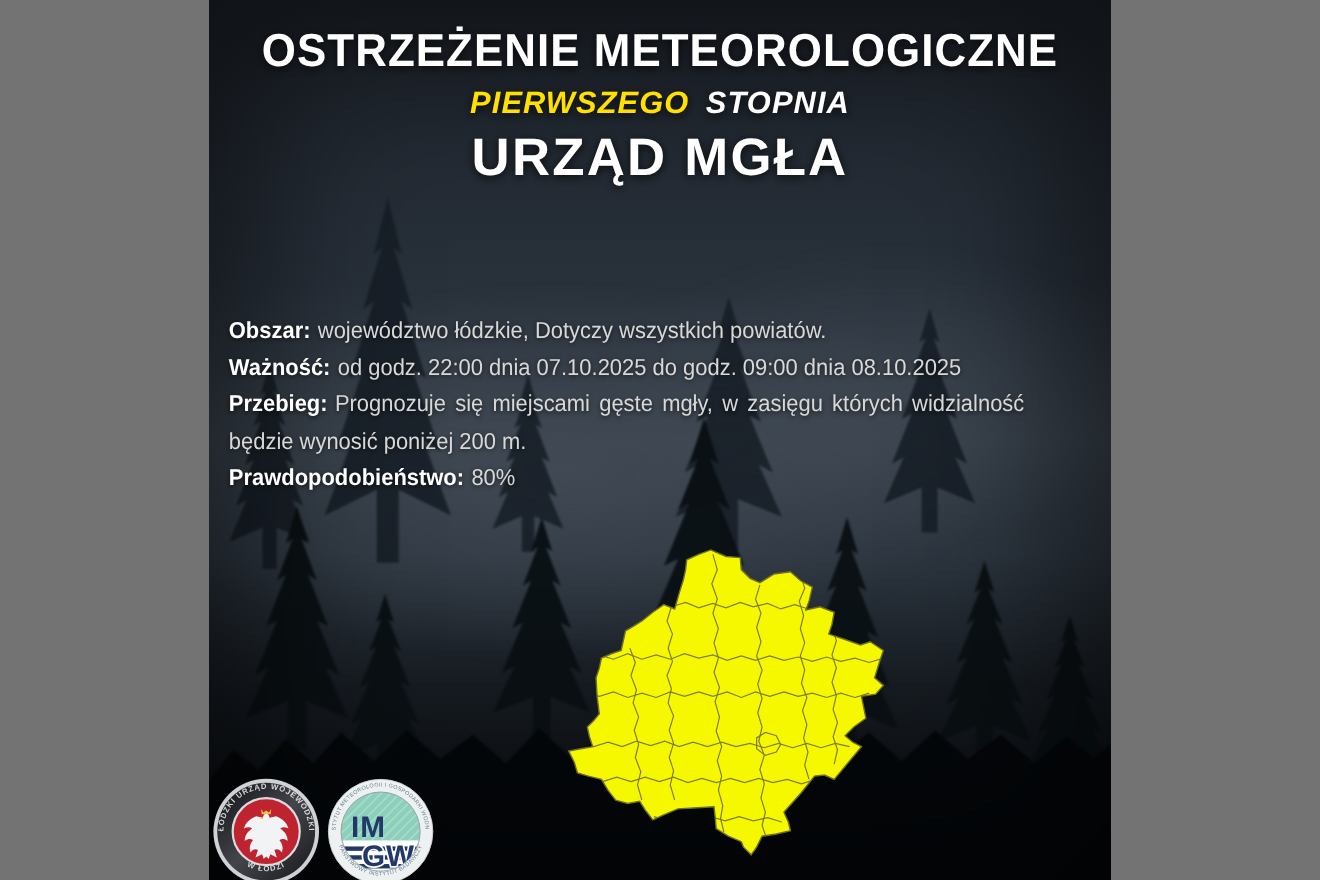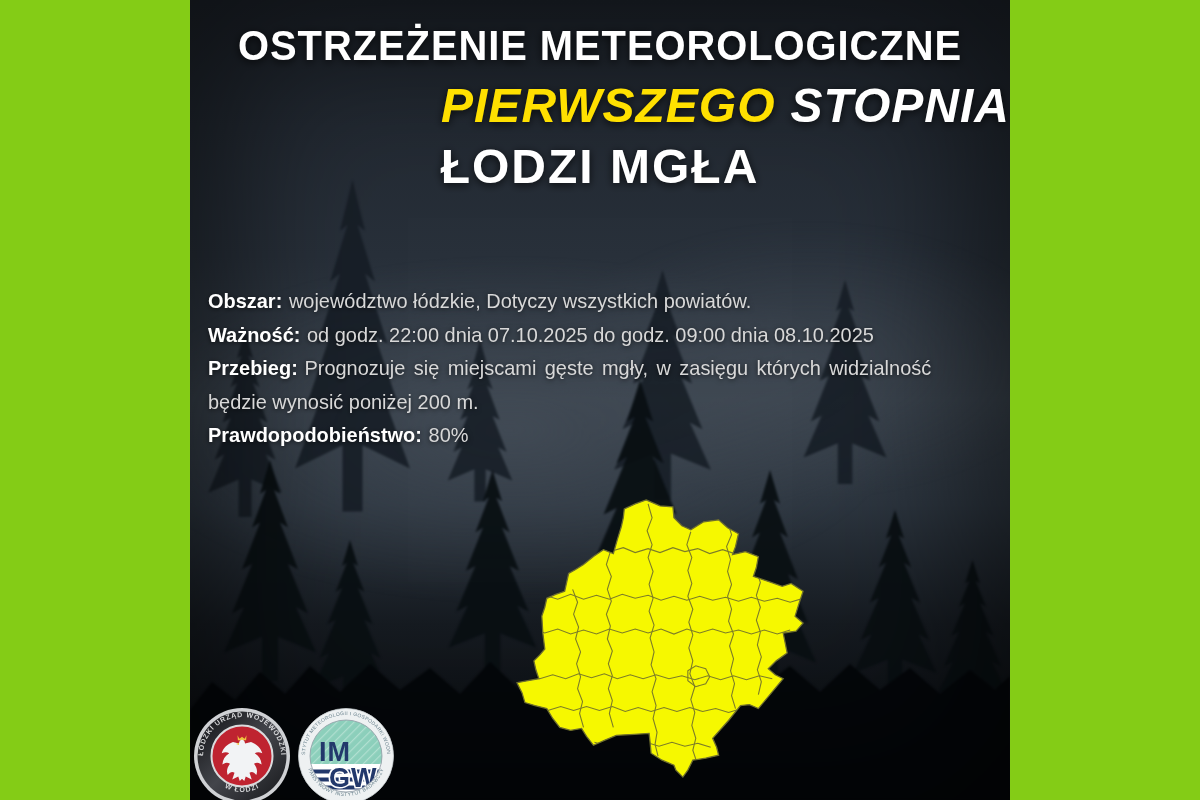--- a/index.html
+++ b/index.html
@@ -1,25 +1,25 @@
 <!DOCTYPE html>
 <html><head>
 <meta charset="utf-8">
 <style>
   html,body{margin:0;padding:0;background:#000;}
-  .stage{position:relative;width:1200px;height:800px;background:#84cc16;overflow:hidden;
+  .stage{position:relative;width:1200px;height:800px;background:#737373;overflow:hidden;
          font-family:"Liberation Sans",sans-serif;}
   .photo{position:absolute;left:190px;top:0;width:820px;height:800px;overflow:hidden;
          background:linear-gradient(180deg,#1e242c 0%,#28303a 32%,#37404a 50%,#2d3640 63%,#161b21 78%,#05070a 100%);}
   .bg-svg{position:absolute;left:0;top:0;filter:blur(1px);}
   .vignette{position:absolute;inset:0;box-shadow:inset 0 0 140px 50px rgba(0,0,0,.5);}
   .title-block{position:absolute;left:0;right:0;top:22px;text-align:center;color:#fff;
                text-shadow:0 2px 9px rgba(0,0,0,.75);}
   .t1{font-size:42px;font-weight:bold;letter-spacing:1px;transform:scaleX(.95);transform-origin:center;}
-  .t2{font-size:48px;font-weight:bold;font-style:italic;margin-top:8px;letter-spacing:1px;text-align:right;}
+  .t2{font-size:28px;font-weight:bold;font-style:italic;margin-top:8px;letter-spacing:1px;}
   .t2 .hl{color:#FFE000;margin-right:15px;}
   .t3{font-size:48px;font-weight:bold;letter-spacing:2px;margin-top:6px;}
   .details{position:absolute;left:18px;top:284px;width:840px;font-size:21px;line-height:33.5px;
            color:#d8d8d8;text-shadow:0 1px 5px rgba(0,0,0,.65);}
   .details p{margin:0;white-space:nowrap;transform:scaleX(.95);transform-origin:left center;}
   .details b{color:#fff;font-weight:bold;margin-right:7px;}
   .details b:empty{margin-right:0;}
   .details p.spread{word-spacing:3px;}
   .map-svg{position:absolute;left:325px;top:492px;width:298px;height:298px;}
   .logo{position:absolute;top:703px;}
@@ -60,21 +60,21 @@
         <use href="#tree" transform="translate(745,560) scale(0.75,0.9)"></use>
       </g>
       <path fill="#04070a" d="M0,710 L22,682 L45,700 L70,672 L95,694 L120,666 L150,692 L180,664 L210,690 L240,668 L270,694 L300,662 L330,690 L360,666 L390,692 L420,660 L450,688 L480,664 L510,690 L540,662 L570,688 L600,666 L630,692 L660,664 L690,690 L720,668 L750,694 L780,670 L805,690 L820,676 L820,800 L0,800 Z"></path>
     </svg>
 
     <div class="vignette"></div>
 
     <header class="title-block">
       <div class="t1">OSTRZEŻENIE METEOROLOGICZNE</div>
       <div class="t2"><span class="hl">PIERWSZEGO</span><span>STOPNIA</span></div>
-      <div class="t3">ŁODZI MGŁA</div>
+      <div class="t3">URZĄD MGŁA</div>
     </header>
 
     <section class="details">
       <p><b>Obszar:</b><span>województwo łódzkie, Dotyczy wszystkich powiatów.</span></p>
       <p><b>Ważność:</b><span>od godz. 22:00 dnia 07.10.2025 do godz. 09:00 dnia 08.10.2025</span></p>
       <p class="spread"><b>Przebieg:</b><span>Prognozuje się miejscami gęste mgły, w zasięgu których widzialność</span></p>
       <p><b></b><span>będzie wynosić poniżej 200 m.</span></p>
       <p><b>Prawdopodobieństwo:</b><span>80%</span></p>
     </section>
 

